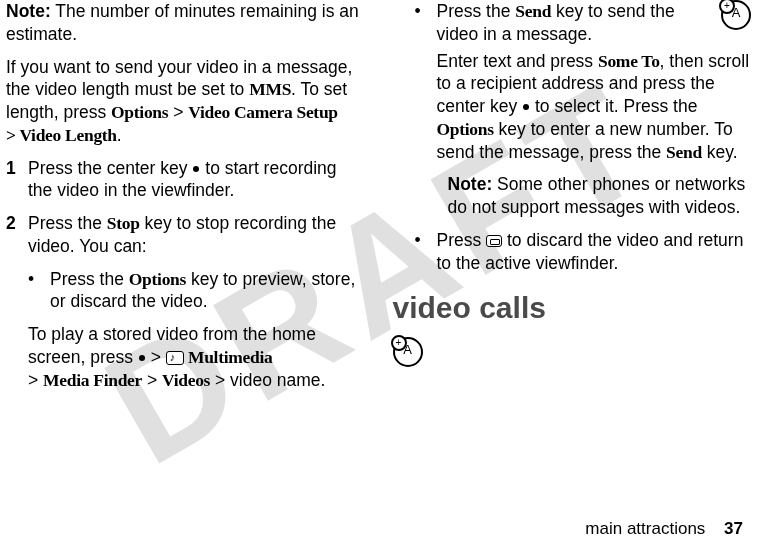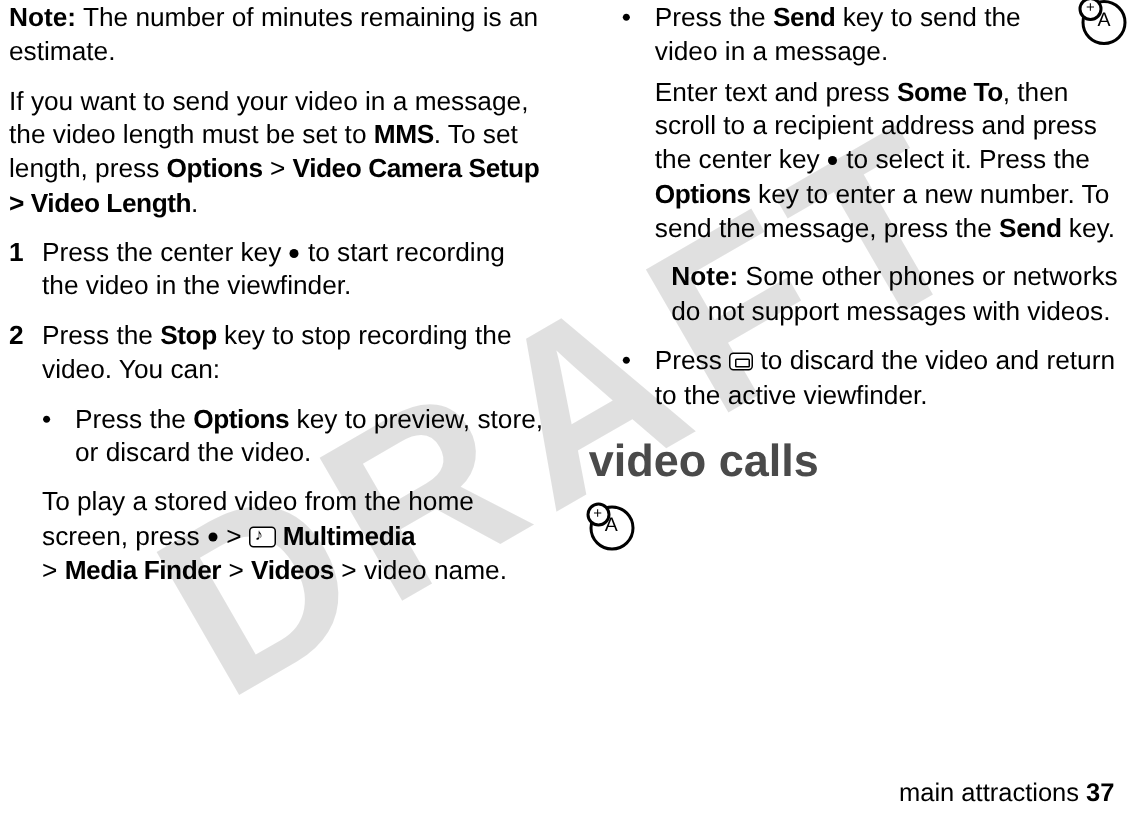--- a/index.html
+++ b/index.html
@@ -29,21 +29,21 @@
   }
   .cols {
     position: relative;
     z-index: 1;
     display: flex;
     gap: 28px;
     padding: 0 6px 0 6px;
   }
   .col { width: 50%; }
   .bold { font-weight: bold; }
-  .cond { font-family: Liberation Sans, sans-serif; font-weight: bold; letter-spacing: -0.3px; }
+  .cond { font-family: Liberation Serif, serif; font-weight: bold; letter-spacing: -0.3px; }
   .italic { }
   p { margin-bottom: 10px; }
   .step { display: flex; margin-bottom: 10px; }
   .step-num { width: 22px; font-weight: bold; flex-shrink: 0; }
   .step-body { flex: 1; }
   .bullet { display: flex; margin-bottom: 10px; }
   .bullet-mark { width: 22px; flex-shrink: 0; }
   .bullet-body { flex: 1; }
   .indent-block { margin-left: 22px; margin-bottom: 10px; }
   .sym-dot {
@@ -90,21 +90,21 @@
     color: #4a4a4a;
     margin: 14px 0 10px 0;
   }
   .vc-block { display:flex; align-items:flex-start; gap:8px; }
   .footer {
     position:absolute;
     bottom:6px; right:14px;
     font-size:17px;
     z-index:1;
   }
-  .footer .pg { font-weight:bold; }
+  .footer .pg { font-weight:bold; margin-left:14px; }
 </style>
 </head>
 <body>
 
 <div class="watermark">DRAFT</div>
 
 <div class="cols">
   <div class="col">
     <p>
       <span class="bold">Note:</span><span> The number of minutes remaining is an estimate.</span>

